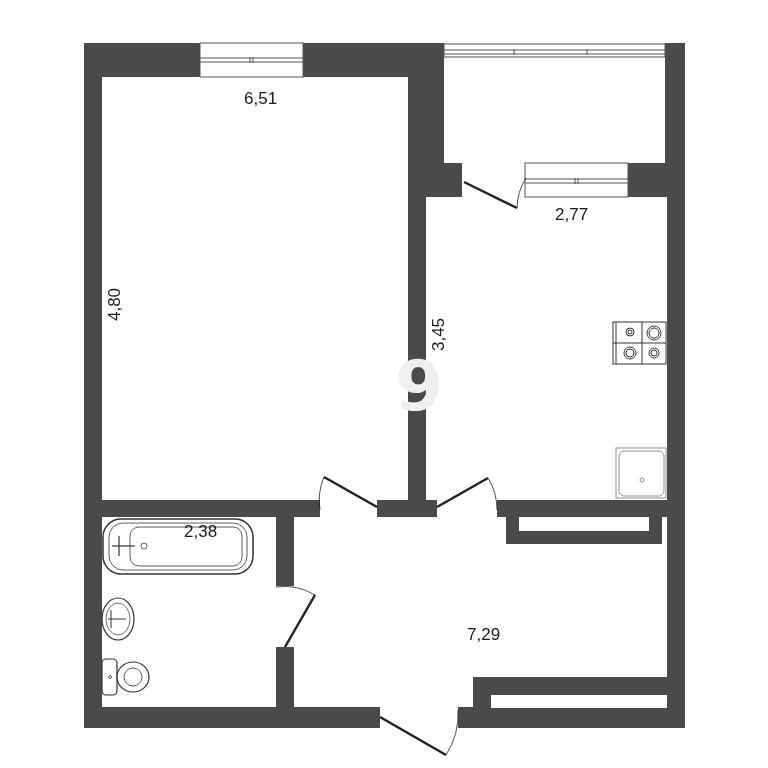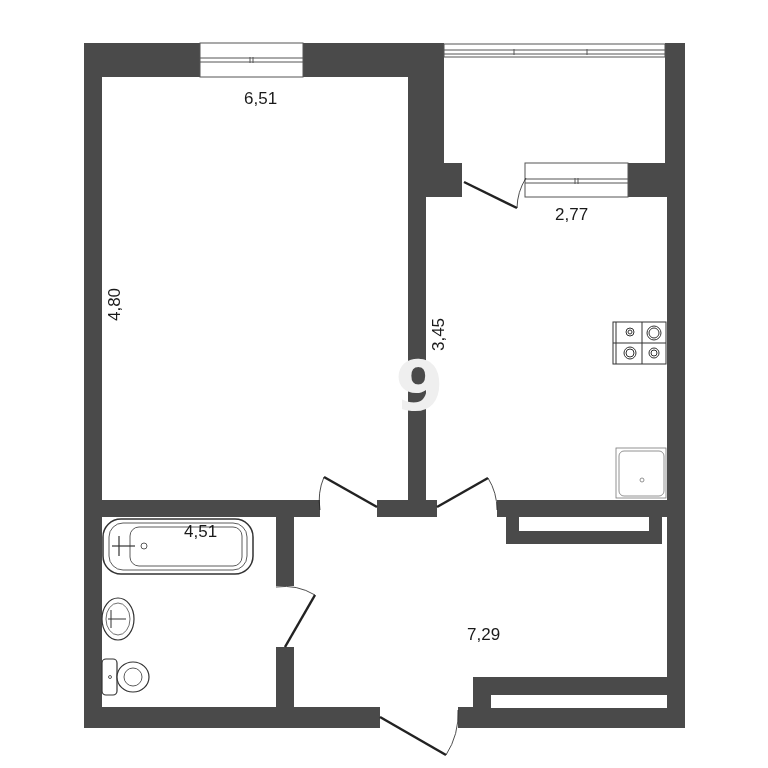--- a/index.html
+++ b/index.html
@@ -123,14 +123,14 @@
     <circle cx="642" cy="480" r="2"></circle>
   </g>
 </svg>
 
 <div class="watermark" style="left:395px; top:345px;">9</div>
 
 <div class="label" style="left:244px; top:90px;">6,51</div>
 <div class="label vert" style="left:98px; top:296px;">4,80</div>
 <div class="label" style="left:517px; top:206px;margin-left:38px;">2,77</div>
 <div class="label vert" style="left:422px; top:326px;">3,45</div>
-<div class="label" style="left:184px; top:523px;">4,51</div>
+<div class="label" style="left:184px; top:523px;">2,38</div>
 <div class="label" style="left:467px; top:626px;">7,29</div>
 
 </body></html>

